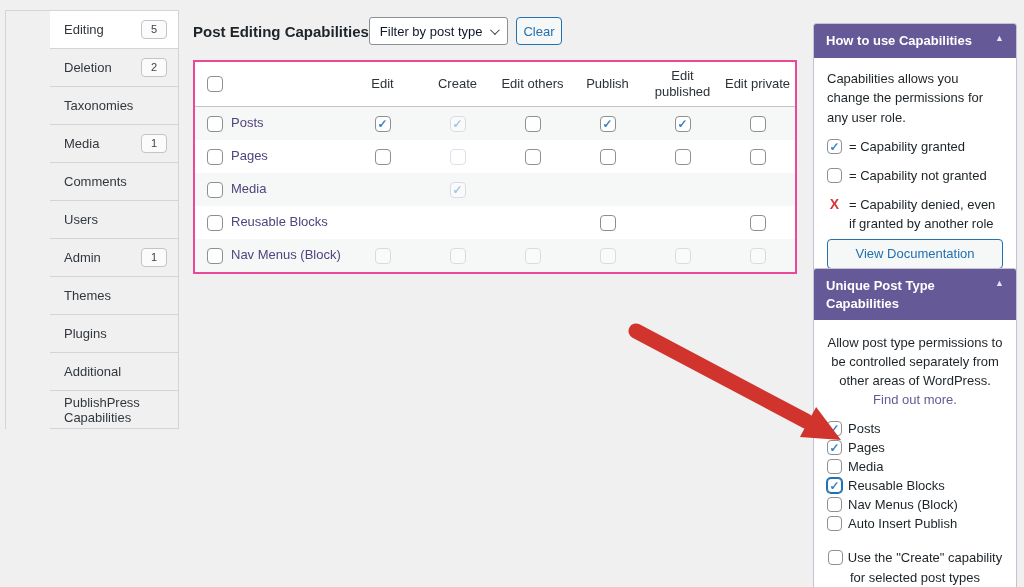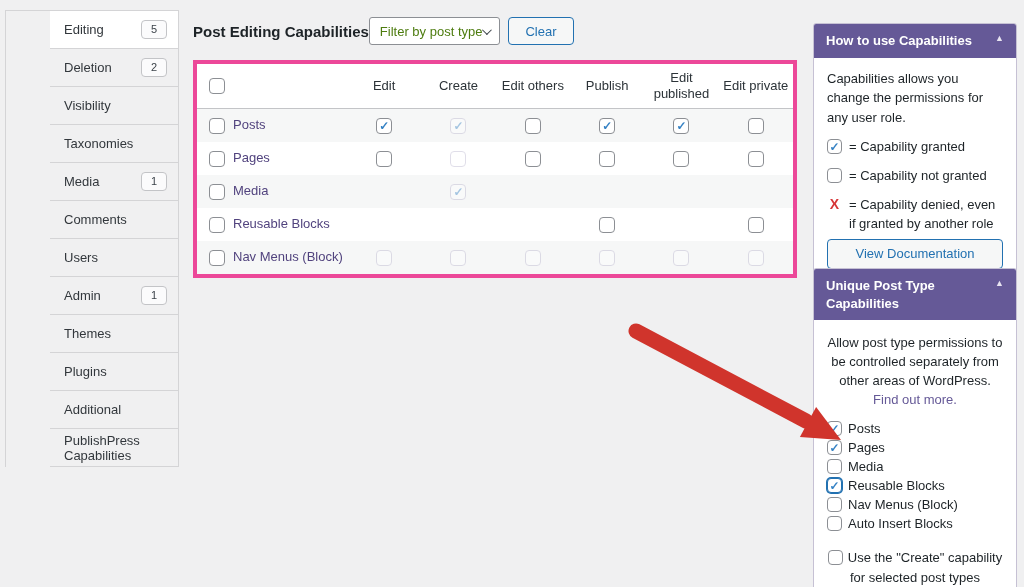--- a/index.html
+++ b/index.html
@@ -29,36 +29,36 @@
     background:#fbfbfc; border:1px solid #c3c4c7; border-radius:4px;
     padding:2px 6px; line-height:1.2;
   }
 
   
   .main { position:absolute; left:193px; top:14px; width:604px; }
   .main-header { display:flex; align-items:center; height:34px; }
   .page-title { font-size:15px; font-weight:700; color:#1d2327; }
   .controls { display:flex; gap:8px; align-items:center; }
   .filter-select {
-    display:flex; align-items:center; height:28px;
+    display:flex; align-items:center; gap:8px; height:28px;
     background:#fff; border:1px solid #8c8f94; border-radius:3px;
-    padding:0 10px; color:#4d7c0f; cursor:pointer; font-size:13px;
+    padding:0 10px; color:#0f172a; cursor:pointer; font-size:13px;
   }
   .chevron {
     width:7px; height:7px; border-right:1.6px solid #3c434a; border-bottom:1.6px solid #3c434a;
     transform:rotate(45deg) translateY(-2px); display:inline-block;
   }
   .btn-blue {
     height:28px; display:inline-flex; align-items:center; justify-content:center;
     background:#f6f7f7; border:1px solid #2271b1; border-radius:4px;
-    color:#2271b1; font-size:13px; padding:0 16px; cursor:pointer;
+    color:#2271b1; font-size:13px; padding:0 6px; cursor:pointer;
     font-family:"Liberation Sans", sans-serif;
   }
 
-  .cap-table { margin-top:12px; background:#fff; border:4px solid #ec4899; }
+  .cap-table { margin-top:12px; background:#fff; border:2px solid #ec4899; }
   .t-row { display:grid; grid-template-columns:150px repeat(6, 1fr); align-items:center; min-height:33px; }
   .t-row.t-head { min-height:45px; border-bottom:1px solid #c3c4c7; }
   .t-row:nth-child(even) { background:#f6f7f7; }
   .cell { display:flex; justify-content:center; align-items:center; text-align:center; line-height:1.25; color:#2c3338; padding:2px 4px; }
   .label-cell { justify-content:flex-start; padding-left:12px; gap:8px; }
   .row-link { color:#51437e; text-decoration:none; cursor:pointer; }
 
   
   .cb {
     width:16px; height:16px; border:1px solid #8c8f94; border-radius:4px;
@@ -104,23 +104,20 @@
 <nav class="sidebar">
     <div class="sb-item active">
       <span>Editing</span>
       <span class="badge">5</span>
     </div>
     <div class="sb-item">
       <span>Deletion</span>
       <span class="badge">2</span>
     </div>
     <div class="sb-item">
-      <span>Visibility</span>
-    </div>
-    <div class="sb-item">
       <span>Taxonomies</span>
     </div>
     <div class="sb-item">
       <span>Media</span>
       <span class="badge">1</span>
     </div>
     <div class="sb-item">
       <span>Comments</span>
     </div>
     <div class="sb-item">
@@ -341,21 +338,21 @@
         <div class="opt">
           <span class="cb small checked ring"></span>
           <span>Reusable Blocks</span>
         </div>
         <div class="opt">
           <span class="cb small"></span>
           <span>Nav Menus (Block)</span>
         </div>
         <div class="opt">
           <span class="cb small"></span>
-          <span>Auto Insert Blocks</span>
+          <span>Auto Insert Publish</span>
         </div>
       </div>
     <div class="create-opt">
       <span class="cb small" id="create-cb"></span><span>Use the "Create" capability for selected post types</span>
     </div>
 
   </div>
 </section>
 
 <svg class="arrow-overlay" width="1024" height="587" viewBox="0 0 1024 587">

